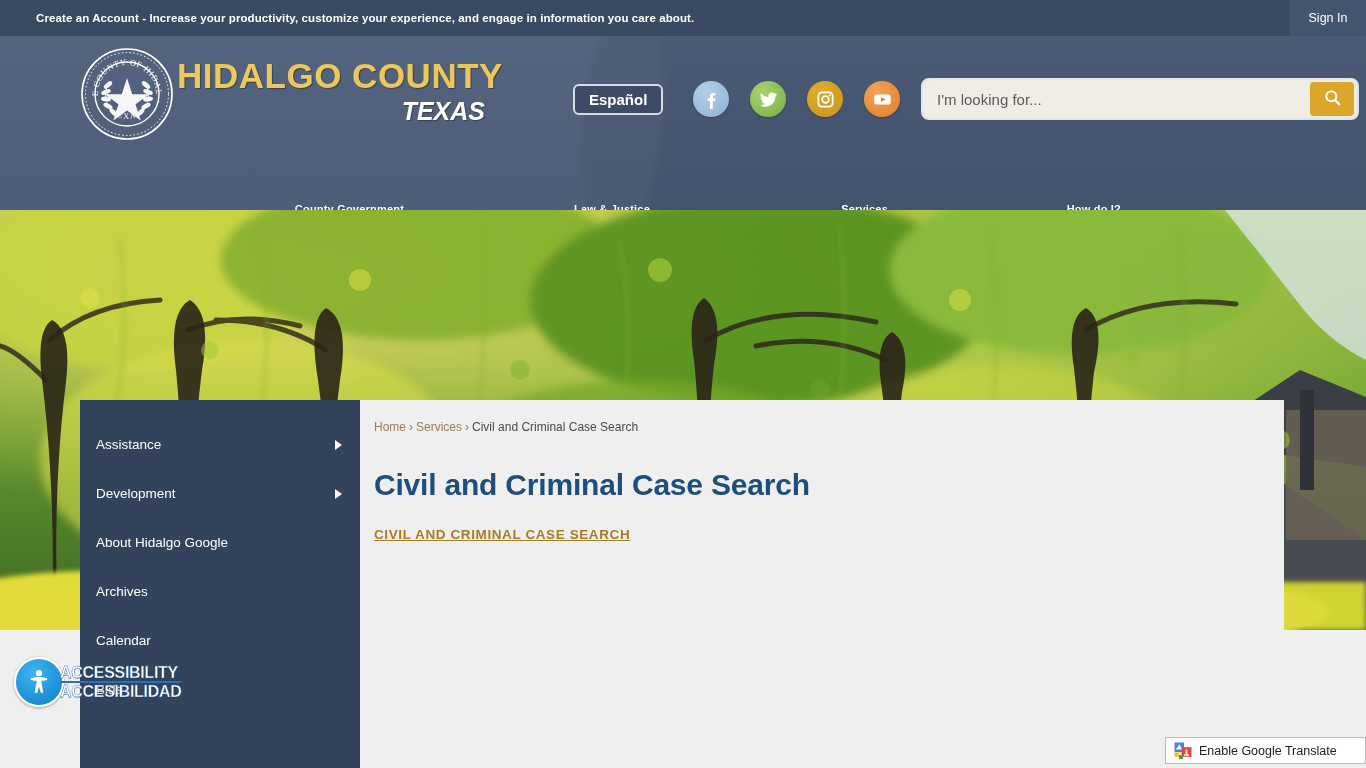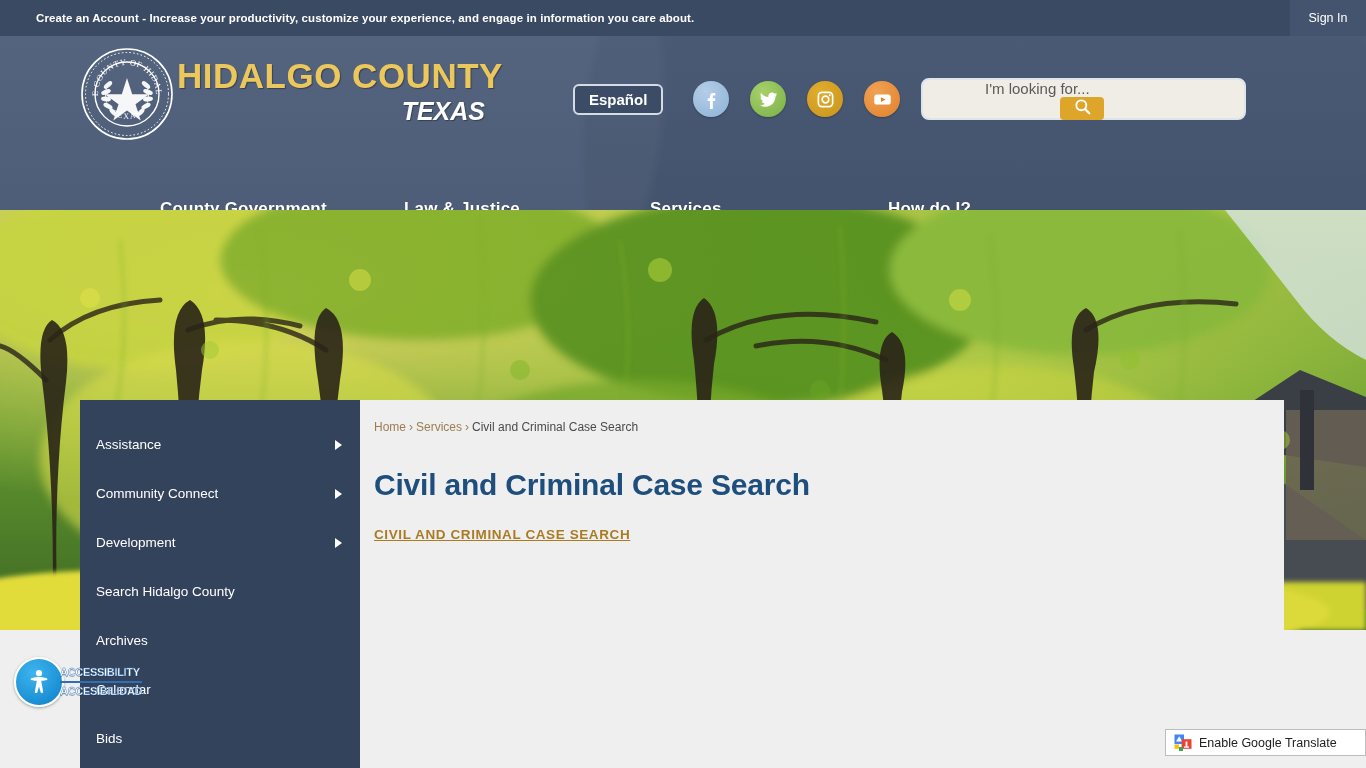--- a/index.html
+++ b/index.html
@@ -100,25 +100,25 @@
   }
   .soc-fb { background: radial-gradient(circle at 35% 30%, #b4cde8, #8db2d6); }
   .soc-tw { background: radial-gradient(circle at 35% 30%, #a8d06a, #79b048); }
   .soc-ig { background: radial-gradient(circle at 35% 30%, #e0ad2c, #c8941c); }
   .soc-yt { background: radial-gradient(circle at 35% 30%, #f0a254, #e1812c); }
   .soc svg { display: block; }
 
   
   .search {
     position: absolute; left: 841px; top: 42px;
-    width: 325px; height: 42px;
+    width: 438px; height: 42px;
     background: #f0ece6;
     border: 2px solid #dfe4ec;
     border-radius: 8px;
-    display: flex; align-items: center; flex-direction: column;
+    display: flex; align-items: center;
   }
   .search input {
     flex: 1; border: 0; outline: 0; background: transparent;
     font-family: "Liberation Sans", sans-serif;
     font-size: 15px; color: #3c3c3c;
     padding: 0 12px 0 14px;
   }
   .search input::placeholder { color: #5a5a5a; }
   .search-btn {
     width: 44px; height: 34px; margin-right: 3px;
@@ -127,23 +127,23 @@
     cursor: pointer;
   }
 
   
   .nav {
     position: absolute; left: 80px; top: 145px;
     width: 1206px; height: 55px;
     display: flex; align-items: center;
   }
   .nav-item {
-    color: #ffffff; font-size: 17px; font-weight: bold;
+    color: #ffffff; font-size: 11px; font-weight: bold;
     letter-spacing: .2px;
-    text-align: left;
+    text-align: right;
     cursor: pointer;
     white-space: nowrap;
     text-shadow: 0 1px 1px rgba(0,0,0,.3);
   }
   .nav-item:nth-child(1) { width: 244px; }
   .nav-item:nth-child(2) { width: 246px; }
   .nav-item:nth-child(3) { width: 238px; }
   .nav-item:nth-child(4) { width: 233px; }
   .nav-item:nth-child(5) { width: 245px; }
 
@@ -227,30 +227,30 @@
     display: flex; align-items: center; justify-content: center;
     flex-shrink: 0;
     box-shadow: 0 1px 3px rgba(0,0,0,.35);
   }
   .a11y-text {
     margin-left: -4px;
     line-height: 15px;
   }
   .a11y-text div {
     color: #ffffff;
-    font-size: 11px; font-weight: bold;
+    font-size: 16px; font-weight: bold;
     letter-spacing: -.3px;
     -webkit-text-stroke: .4px #2f6fb5;
     text-shadow: 0 1px 0 rgba(0,0,0,.25);
   }
   .a11y-rule { height: 2px; background: #2f6fb5; margin: 1px 0; }
 
   
   .gtrans {
-    position: absolute; right: 0; bottom: 12px;
+    position: absolute; right: 0; bottom: 4px;
     width: 201px; height: 27px;
     background: #ffffff;
     border: 1px solid #bdbdbd;
     display: flex; align-items: center;
     padding-left: 8px;
     font-size: 12.5px; color: #222;
     cursor: pointer;
     z-index: 50;
   }
   .g-icon { width: 18px; height: 18px; margin-right: 7px; flex-shrink: 0; }
@@ -476,29 +476,25 @@
 </div>
 
 <div class="content-wrap">
 
   <div class="sidebar">
     <div class="side-item">
       <span>Assistance</span>
       <span class="caret"></span>
     </div>
     <div class="side-item">
-      <span>Community Connect</span>
-      <span class="caret"></span>
-    </div>
-    <div class="side-item">
       <span>Development</span>
       <span class="caret"></span>
     </div>
     <div class="side-item">
-      <span>Search Hidalgo County</span>
+      <span>About Hidalgo Google</span>
     </div>
     <div class="side-item">
       <span>Archives</span>
     </div>
     <div class="side-item">
       <span>Calendar</span>
     </div>
     <div class="side-item">
       <span>Bids</span>
     </div>

